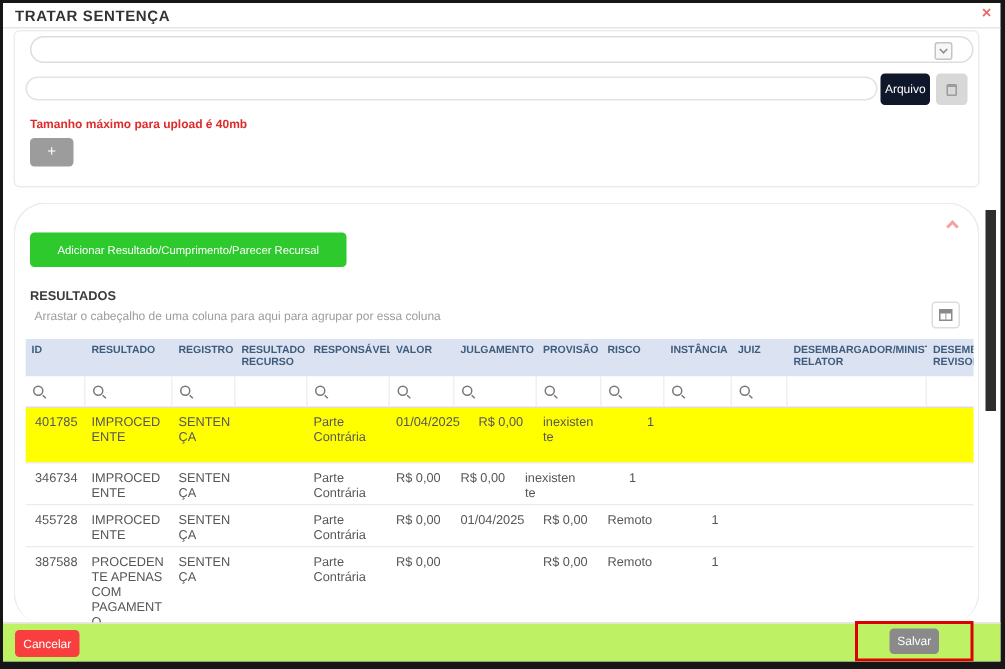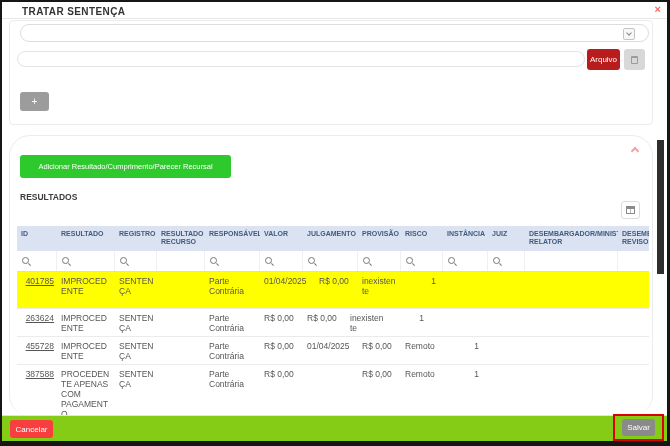--- a/index.html
+++ b/index.html
@@ -2,35 +2,35 @@
 <html><head>
 <meta charset="utf-8">
 <style>
   * { margin:0; padding:0; box-sizing:border-box; }
   body { background:#888; font-family:"Liberation Sans","DejaVu Sans",sans-serif; }
   .screen { position:relative; width:670px; height:446px; background:#fff;
     border:2px solid #161616; border-right-width:3px; border-bottom-width:5px; overflow:hidden; }
 
   
   .titlebar { position:absolute; left:0; top:0; right:0; height:17px; border-bottom:1px solid #e6e6e6; }
-  .title { position:absolute; left:8px; top:4px; font-size:10px; font-weight:bold; color:#333; letter-spacing:.4px;margin-left:12px; }
+  .title { position:absolute; left:8px; top:4px; font-size:10px; font-weight:bold; color:#333; letter-spacing:.4px; }
   .close-x { position:absolute; right:6px; top:1px; color:#ee6a6a; font-size:11px; font-weight:bold; cursor:pointer; }
 
   
   .card { position:absolute; left:7px; width:644px; border:1px solid #ececec; border-radius:4px; background:#fff; }
   .card1 { top:18px; height:105px; }
   .card2 { top:133px; height:281px; border-bottom:none; overflow:hidden;border-radius:21px; }
 
   
   .pill { position:absolute; left:10px; right:3px; top:3px; height:18px; border:1px solid #ddd; border-radius:12px; background:#fff; }
   .chevbox { position:absolute; right:13px; top:3px; width:12px; height:12px; border:1px solid #c4c4c4; border-radius:2px; background:#f7f7f7; }
   .chevbox i { position:absolute; left:3px; top:2px; width:4px; height:4px; border-right:1px solid #888; border-bottom:1px solid #888; transform:rotate(45deg); }
   .file-row { position:absolute; left:7px; right:3px; top:28px; height:22px; }
   .file-input { position:absolute; left:0; top:2px; width:568px; height:16px; border:1px solid #e3e3e3; border-radius:8px; background:#fff; }
-  .btn-arquivo { position:absolute; right:29px; top:0; width:33px; height:21px; background:#b91c1c; border:none; border-radius:3px;
+  .btn-arquivo { position:absolute; right:29px; top:0; width:33px; height:21px; background:#0f172a; border:none; border-radius:3px;
     color:#fff; font-size:8px; font-family:inherit; }
   .btn-trash { position:absolute; right:4px; top:0; width:21px; height:21px; background:#d8d8d8; border:none; border-radius:3px; }
   .trash-glyph { position:absolute; left:7px; top:7px; width:7px; height:8px; border:1px solid #9b9b9b; border-top:2px solid #9b9b9b; border-radius:1px; }
   .warning { position:absolute; left:10px; top:57px; font-size:8px; font-weight:bold; color:#e02b2b; }
   .btn-plus { position:absolute; left:10px; top:71px; width:29px; height:19px; background:#9c9c9c; border:none; border-radius:3px; color:#fff; font-size:10px; }
 
   
   .chev-up { position:absolute; right:14px; top:12px; width:6px; height:6px; border-top:2px solid #f3a2a2; border-right:2px solid #f3a2a2; transform:rotate(-45deg); cursor:pointer; }
   .btn-add { position:absolute; left:10px; top:19px; width:211px; height:23px; background:#2dc92d; border:none; border-radius:3px;
     color:#fff; font-size:7.5px; font-family:inherit; }
@@ -47,30 +47,30 @@
   .c7{width:43px}.c8{width:42px}.c9{width:45px}.c10{width:37px}.c11{width:93px}.c12{width:37px}
   .ghead { background:#dbe2f1; min-height:25px; }
   .hcell { padding:4px 2px 2px 4px; font-size:7px; font-weight:bold; color:#3f5c7e; line-height:8px; overflow:hidden; }
   .gfilter { height:21px; border-bottom:1px solid #dcdcdc; background:#fff; }
   .fcell { position:relative; border-right:1px solid #f0f0f0; }
   .mag { position:absolute; left:5px; top:6px; width:9px; height:9px; }
   .mag::before { content:''; position:absolute; left:0; top:0; width:5px; height:5px; border:1px solid #777; border-radius:50%; }
   .mag::after { content:''; position:absolute; left:6px; top:7px; width:3px; height:1px; background:#777; transform:rotate(45deg); }
   .gr { background:#fff; border-bottom:1px solid #ebebeb; }
   .cell { padding:4px 3px 3px 4px; font-size:8.5px; line-height:10px; color:#565656; overflow:hidden; word-break:break-word; }
-  .num { text-align:right;text-decoration:underline; }
+  .num { text-align:center; }
   .inst { text-align:right; padding-right:9px; }
   .hl { background:#ffff00; }
   .r-tall { min-height:37px; } .r-mid { min-height:27px; }
 
   
-  .footer { position:absolute; left:0; right:0; bottom:0; height:26px; background:#84cc16; border-top:1px solid #e3e3e3; }
+  .footer { position:absolute; left:0; right:0; bottom:0; height:26px; background:#bef264; border-top:1px solid #e3e3e3; }
   .btn-cancel { position:absolute; left:8px; top:4px; width:43px; height:18px; background:#f83e3e; border:none; border-radius:3px;
     color:#fff; font-size:8px; font-family:inherit; }
-  .save-wrap { position:absolute; right:3px; top:-2px; padding:3px 7px; border:2px solid #dd0000; background:transparent; }
+  .save-wrap { position:absolute; right:18px; top:-2px; padding:3px 21px; border:2px solid #dd0000; background:transparent; }
   .btn-save { display:block; width:33px; height:17px; background:#8a8a8a; border:none; border-radius:3px; color:#fff; font-size:8px; font-family:inherit; }
 
   .scroll-thumb { position:absolute; left:655px; top:138px; width:7px; height:134px; background:#2e2e2e; }
 </style>
 </head>
 <body>
 
 <div class="screen">
 
   <div class="titlebar">
@@ -84,27 +84,29 @@
           <i></i>
         </span>
     </div>
     <div class="file-row">
       <div class="file-input"></div>
       <button class="btn-arquivo">Arquivo</button>
       <button class="btn-trash">
         <span class="trash-glyph"></span>
       </button>
     </div>
+    <div class="warning">Tamanho máximo para upload é 40mb</div>
     <button class="btn-plus">+</button>
   </div>
 
   <div class="card card2">
     <span class="chev-up"></span>
     <button class="btn-add">Adicionar Resultado/Cumprimento/Parecer Recursal</button>
     <div class="res-title">RESULTADOS</div>
+    <div class="group-hint">Arrastar o cabeçalho de uma coluna para aqui para agrupar por essa coluna</div>
     <button class="btn-export">
       <span class="export-glyph"></span>
     </button>
 
     <div class="grid">
 
       <div class="grow ghead">
         <div class="hcell c0">ID</div>
         <div class="hcell c1">RESULTADO</div>
         <div class="hcell c2">REGISTRO</div>
@@ -164,21 +166,21 @@
         <div class="cell c4">Parte Contrária</div>
         <div class="cell c6">01/04/2025</div>
         <div class="cell c7">R$ 0,00</div>
         <div class="cell c8">inexistente</div>
         <div class="cell c9 inst">1</div>
         <div class="cell c11"></div>
         <div class="cell c12"></div>
       </div>
 
       <div class="grow gr r-mid">
-        <div class="cell c0 num">263624</div>
+        <div class="cell c0 num">346734</div>
         <div class="cell c1">IMPROCEDENTE</div>
         <div class="cell c2">SENTENÇA</div>
         <div class="cell c3"></div>
         <div class="cell c4">Parte Contrária</div>
         <div class="cell c5">R$ 0,00</div>
         <div class="cell c7">R$ 0,00</div>
         <div class="cell c8">inexistente</div>
         <div class="cell c9 inst">1</div>
         <div class="cell c10"></div>
         <div class="cell c11"></div>

